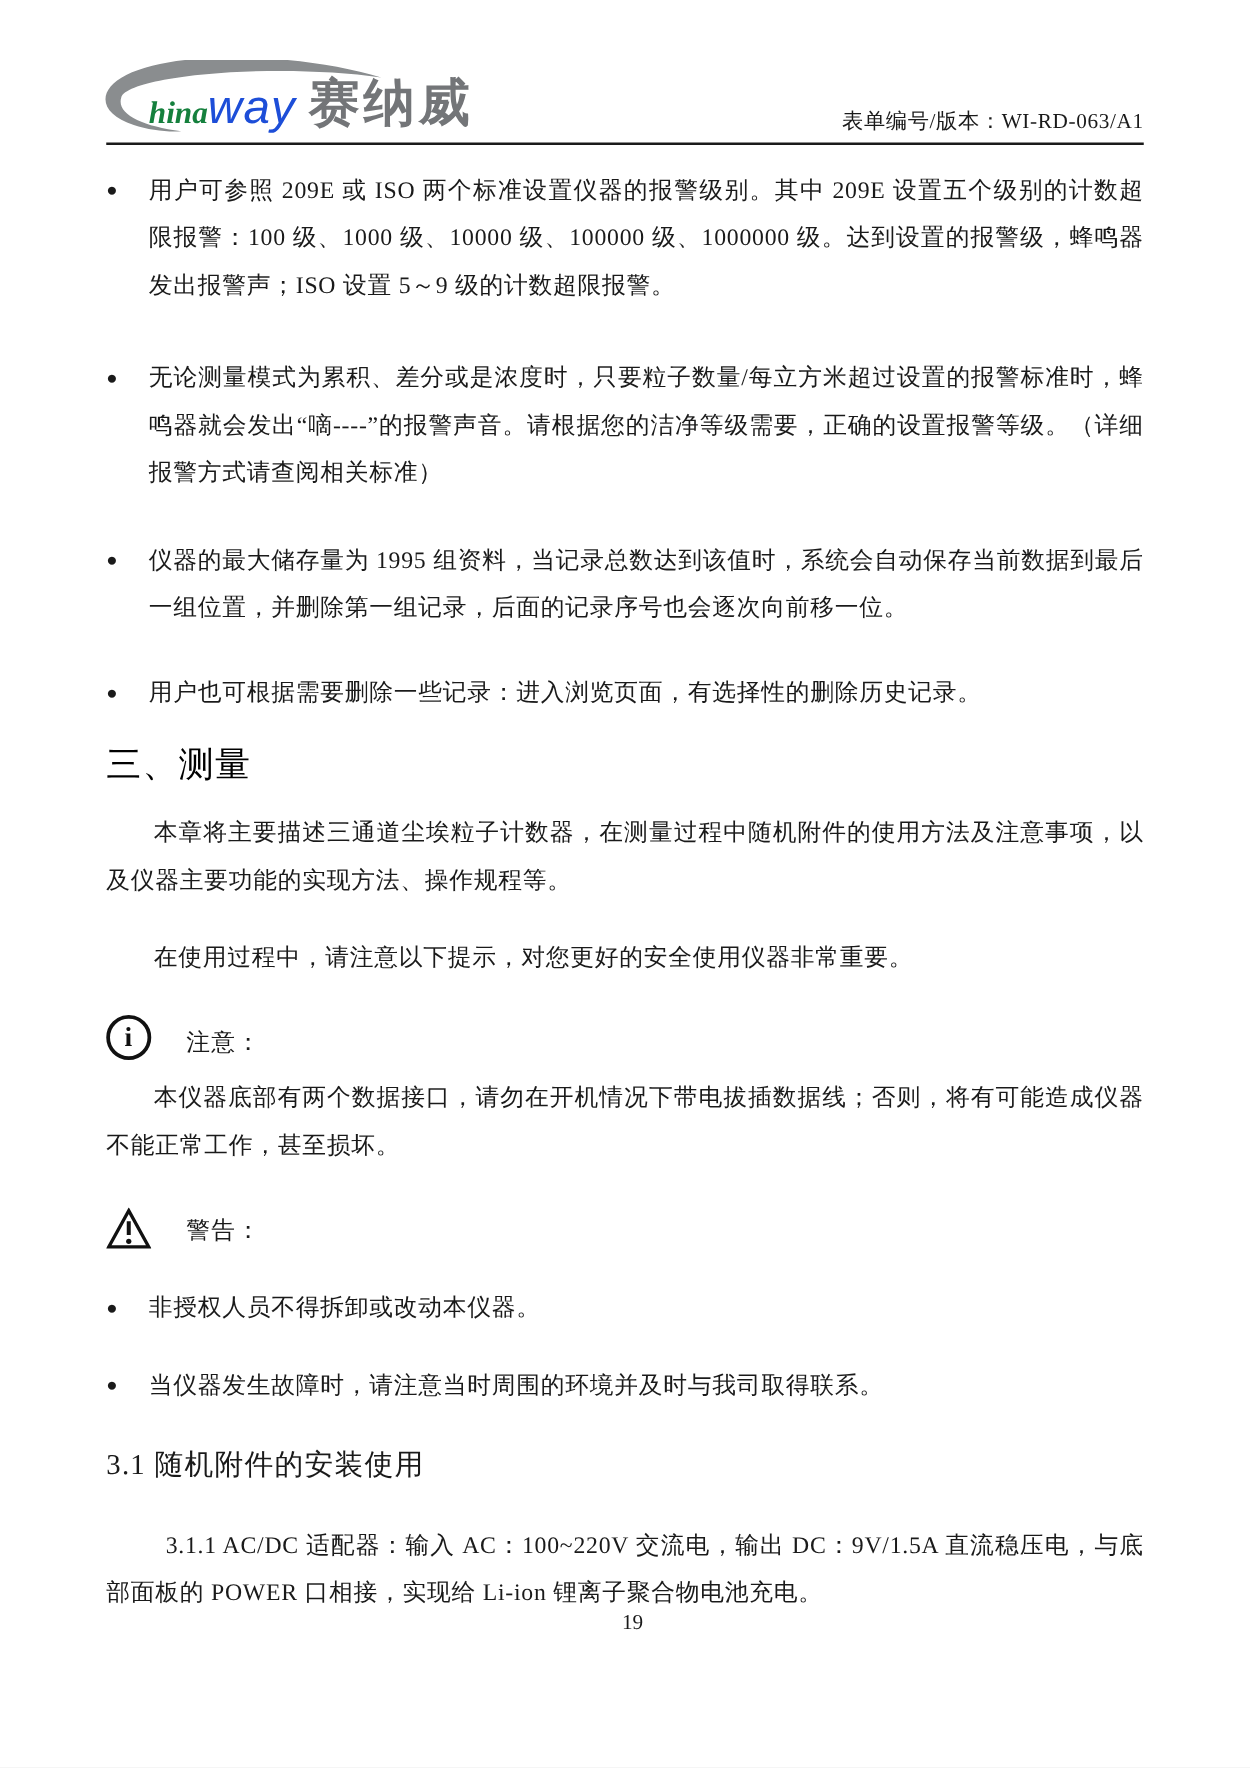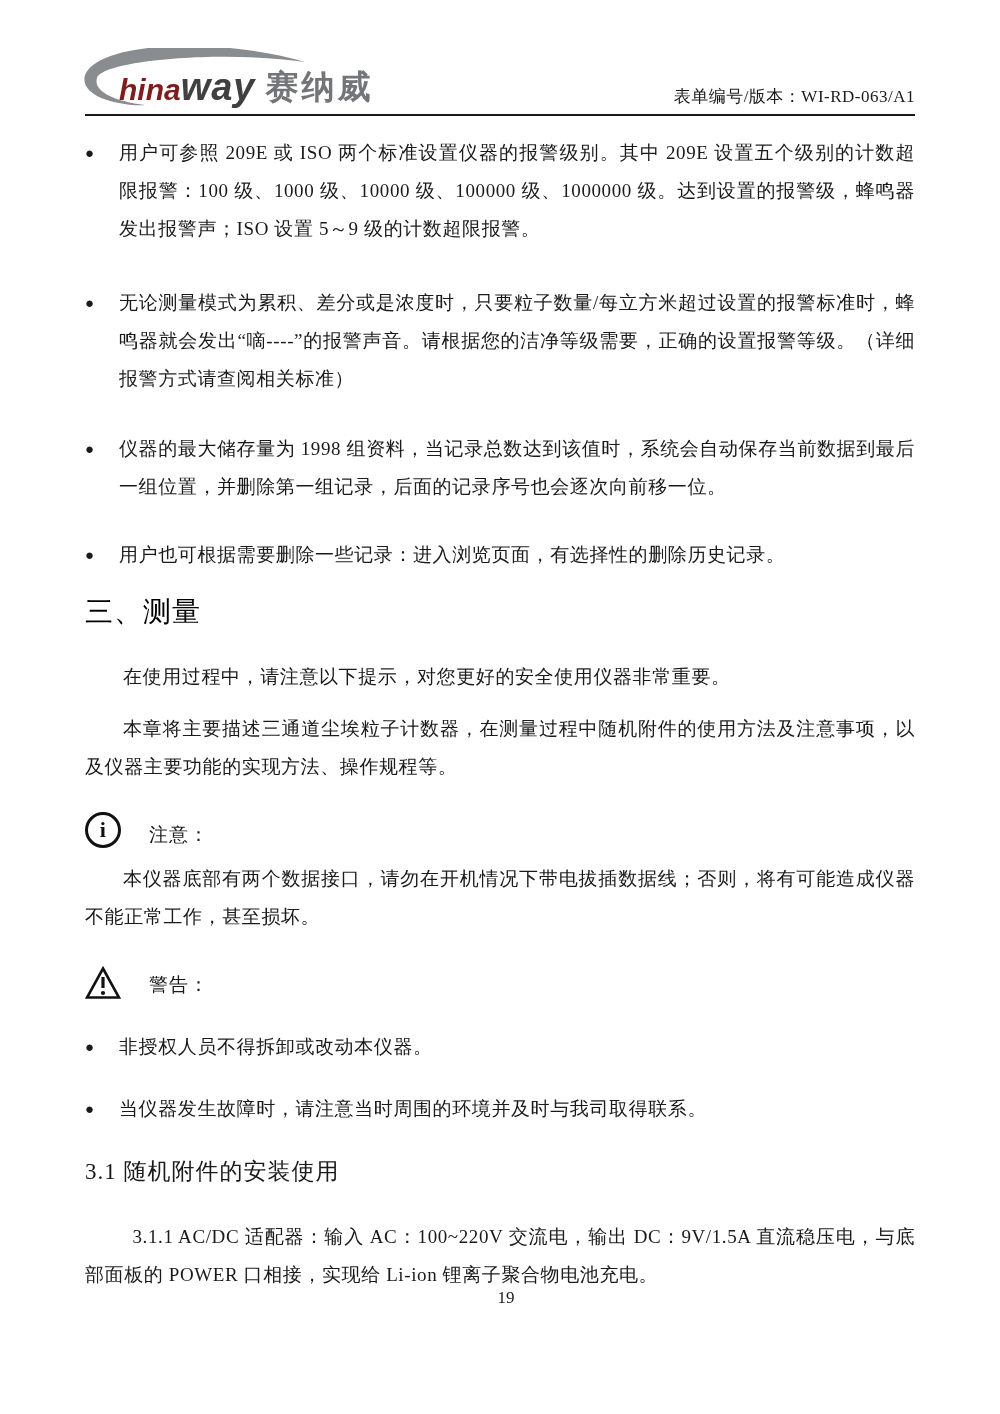--- a/index.html
+++ b/index.html
@@ -17,30 +17,30 @@
   }
   
   .page-header {
     display:flex; align-items:flex-end; justify-content:space-between;
     padding-top:52px;
   }
   .logo { position:relative; width:330px; height:58px; }
   .swoosh { position:absolute; left:-12px; top:-4px; width:238px; height:60px; }
   .logo-text { position:absolute; left:34px; bottom:0; white-space:nowrap; }
   .lg-hina {
-    font-family:Liberation Sans, sans-serif; font-style:italic; font-weight:bold;
-    font-size:30px; color:#7f1d1d; letter-spacing:0px;
+    font-family:Liberation Serif, serif; font-style:italic; font-weight:bold;
+    font-size:25px; color:#15803d; letter-spacing:0px;
   }
   .lg-way {
-    font-family:"Liberation Sans",sans-serif; font-style:italic; font-weight:bold;
-    font-size:38px; color:#404040; letter-spacing:1px;
+    font-family:"Liberation Sans",sans-serif; font-style:italic; font-weight:normal;
+    font-size:38px; color:#1d4ed8; letter-spacing:1px;
   }
   .lg-cn {
     font-family:Liberation Serif, serif; font-weight:bold; font-style:normal;
-    font-size:33px; color:#737578; margin-left:10px; letter-spacing:3px;
+    font-size:41px; color:#737578; margin-left:10px; letter-spacing:3px;
     vertical-align:2px;
   }
   .doc-no { font-size:17px; padding-bottom:2px; letter-spacing:0.5px; }
   .rule { border:none; border-top:2.5px solid #1a1a1a; margin:4px 0 0 0; }
 
   
   .bodytext { font-size:19px; line-height:38px; text-align:justify; letter-spacing:0.6px; }
   .bullet-row { display:flex; }
   .bullet-dot { flex:none; width:34px; font-size:15px; line-height:38px; letter-spacing:0; }
   .bullet-body { flex:1; }
@@ -112,32 +112,32 @@
       <span class="bullet-body">用户可参照 209E 或 ISO 两个标准设置仪器的报警级别。其中 209E 设置五个级别的计数超限报警：100 级、1000 级、10000 级、100000 级、1000000 级。达到设置的报警级，蜂鸣器发出报警声；ISO 设置 5～9 级的计数超限报警。</span>
     </div>
 
     <div class="bullet-row b2">
       <span class="bullet-dot">●</span>
       <span class="bullet-body">无论测量模式为累积、差分或是浓度时，只要粒子数量/每立方米超过设置的报警标准时，蜂鸣器就会发出“嘀----”的报警声音。请根据您的洁净等级需要，正确的设置报警等级。（详细报警方式请查阅相关标准）</span>
     </div>
 
     <div class="bullet-row b3">
       <span class="bullet-dot">●</span>
-      <span class="bullet-body">仪器的最大储存量为 1998 组资料，当记录总数达到该值时，系统会自动保存当前数据到最后一组位置，并删除第一组记录，后面的记录序号也会逐次向前移一位。</span>
+      <span class="bullet-body">仪器的最大储存量为 1995 组资料，当记录总数达到该值时，系统会自动保存当前数据到最后一组位置，并删除第一组记录，后面的记录序号也会逐次向前移一位。</span>
     </div>
 
     <div class="bullet-row b4">
       <span class="bullet-dot">●</span>
       <span class="bullet-body">用户也可根据需要删除一些记录：进入浏览页面，有选择性的删除历史记录。</span>
     </div>
 
     <h2 class="h-measure">三、测量</h2>
 
+    <p class="p-indent p1">本章将主要描述三通道尘埃粒子计数器，在测量过程中随机附件的使用方法及注意事项，以及仪器主要功能的实现方法、操作规程等。</p>
     <p class="p-indent p2">在使用过程中，请注意以下提示，对您更好的安全使用仪器非常重要。</p>
-    <p class="p-indent p1">本章将主要描述三通道尘埃粒子计数器，在测量过程中随机附件的使用方法及注意事项，以及仪器主要功能的实现方法、操作规程等。</p>
 
     <div class="callout-head">
       <span class="info-badge">i</span>
       <span class="callout-label">注意：</span>
     </div>
     <p class="p-indent note-body">本仪器底部有两个数据接口，请勿在开机情况下带电拔插数据线；否则，将有可能造成仪器不能正常工作，甚至损坏。</p>
 
     <div class="callout-head warn-head">
       <svg class="warn-badge" viewBox="0 0 36 34" aria-hidden="true">
         <polygon points="18,2.5 34,31.5 2,31.5" fill="none" stroke="#111" stroke-width="2.6" stroke-linejoin="miter"></polygon>

